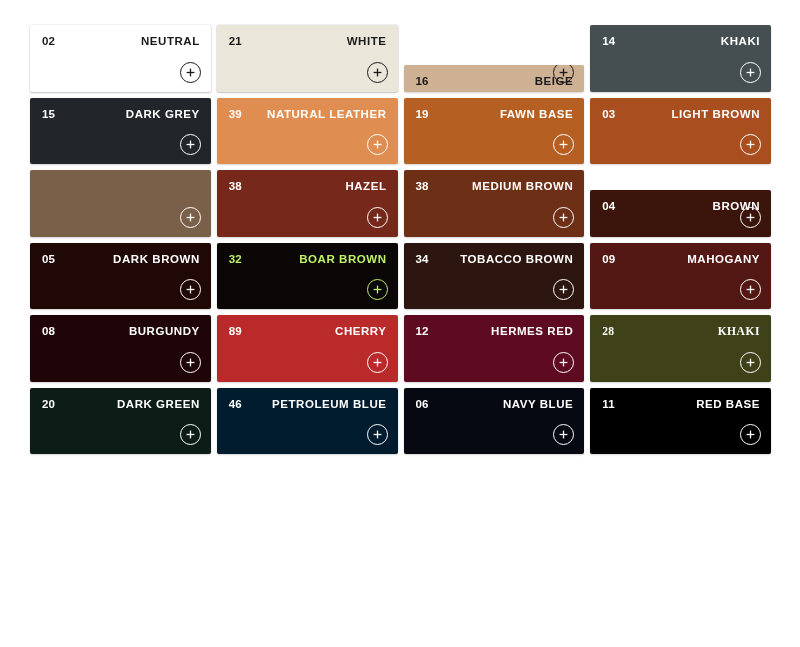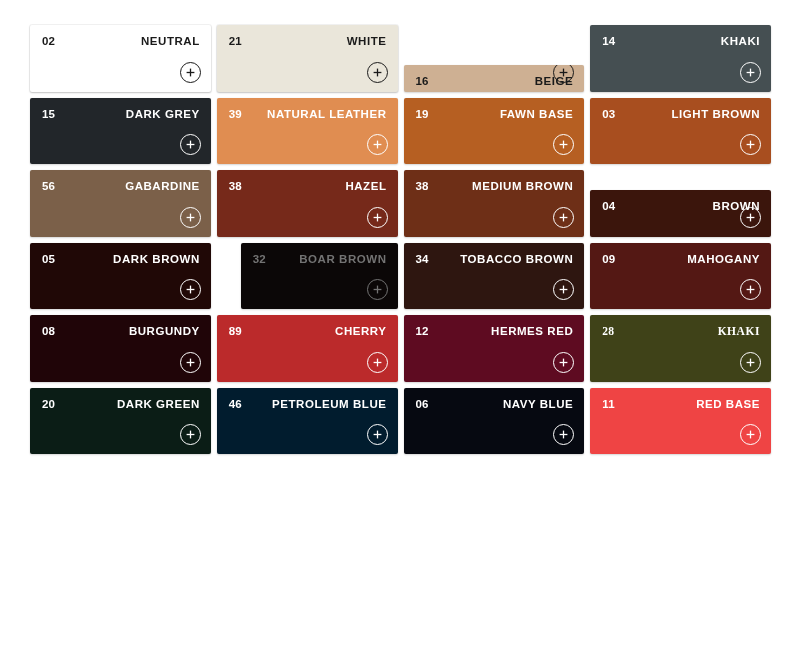--- a/index.html
+++ b/index.html
@@ -174,24 +174,20 @@
         <span class="swatch-name">LIGHT BROWN</span>
       </div>
       <div class="add-button">
         <svg width="9" height="9" viewBox="0 0 9 9">
           <rect x="3.85" y="0.6" width="1.3" height="7.8" fill="currentColor"></rect>
           <rect x="0.6" y="3.85" width="7.8" height="1.3" fill="currentColor"></rect>
         </svg>
       </div>
     </div>
     <div class="swatch-card" style="background: rgb(123, 96, 73); color: rgb(255, 255, 255);">
-      <div class="swatch-top">
-        <span class="swatch-code">56</span>
-        <span class="swatch-name">GABARDINE</span>
-      </div>
       <div class="add-button">
         <svg width="9" height="9" viewBox="0 0 9 9">
           <rect x="3.85" y="0.6" width="1.3" height="7.8" fill="currentColor"></rect>
           <rect x="0.6" y="3.85" width="7.8" height="1.3" fill="currentColor"></rect>
         </svg>
       </div>
     </div>
     <div class="swatch-card" style="background: rgb(118, 41, 26); color: rgb(255, 255, 255);">
       <div class="swatch-top">
         <span class="swatch-code">38</span>
@@ -233,21 +229,21 @@
         <span class="swatch-code">05</span>
         <span class="swatch-name">DARK BROWN</span>
       </div>
       <div class="add-button">
         <svg width="9" height="9" viewBox="0 0 9 9">
           <rect x="3.85" y="0.6" width="1.3" height="7.8" fill="currentColor"></rect>
           <rect x="0.6" y="3.85" width="7.8" height="1.3" fill="currentColor"></rect>
         </svg>
       </div>
     </div>
-    <div class="swatch-card" style="background: rgb(11, 7, 7); color: #737373; margin-left: 24px;">
+    <div class="swatch-card" style="background: rgb(11, 7, 7); color: #bef264;">
       <div class="swatch-top">
         <span class="swatch-code">32</span>
         <span class="swatch-name">BOAR BROWN</span>
       </div>
       <div class="add-button">
         <svg width="9" height="9" viewBox="0 0 9 9">
           <rect x="3.85" y="0.6" width="1.3" height="7.8" fill="currentColor"></rect>
           <rect x="0.6" y="3.85" width="7.8" height="1.3" fill="currentColor"></rect>
         </svg>
       </div>
@@ -353,21 +349,21 @@
         <span class="swatch-code">06</span>
         <span class="swatch-name">NAVY BLUE</span>
       </div>
       <div class="add-button">
         <svg width="9" height="9" viewBox="0 0 9 9">
           <rect x="3.85" y="0.6" width="1.3" height="7.8" fill="currentColor"></rect>
           <rect x="0.6" y="3.85" width="7.8" height="1.3" fill="currentColor"></rect>
         </svg>
       </div>
     </div>
-    <div class="swatch-card" style="background: #ef4444; color: rgb(255, 255, 255); padding-left: 16px;">
+    <div class="swatch-card" style="background: #000000; color: rgb(255, 255, 255); padding-left: 16px;">
       <div class="swatch-top">
         <span class="swatch-code">11</span>
         <span class="swatch-name">RED BASE</span>
       </div>
       <div class="add-button">
         <svg width="9" height="9" viewBox="0 0 9 9">
           <rect x="3.85" y="0.6" width="1.3" height="7.8" fill="currentColor"></rect>
           <rect x="0.6" y="3.85" width="7.8" height="1.3" fill="currentColor"></rect>
         </svg>
       </div>

